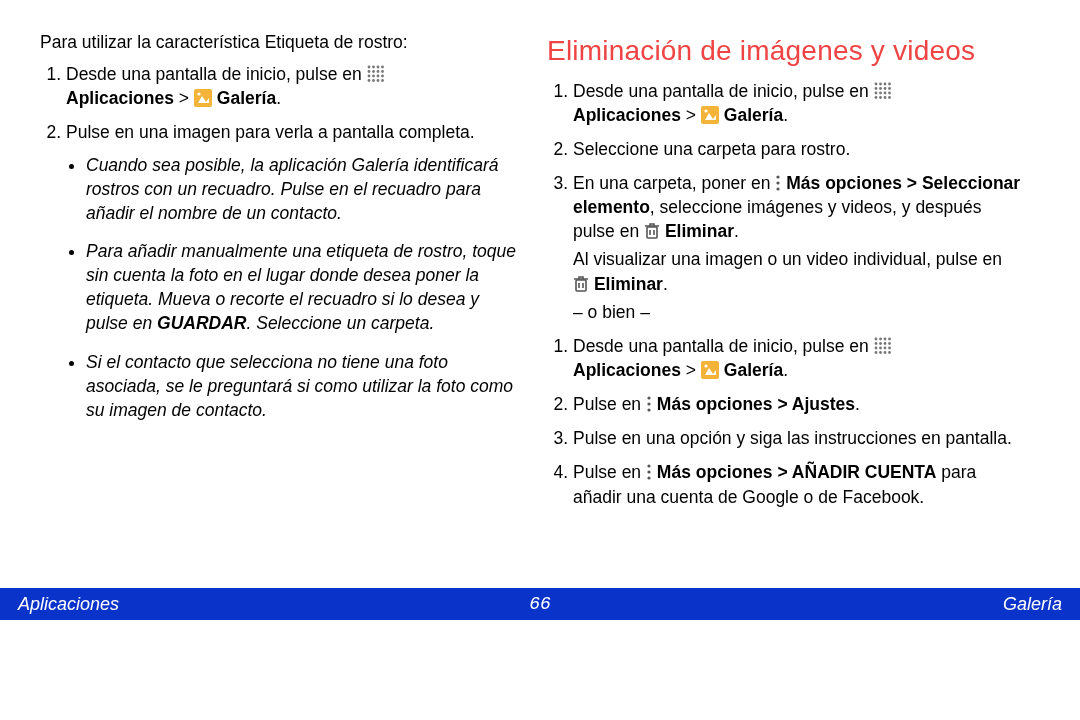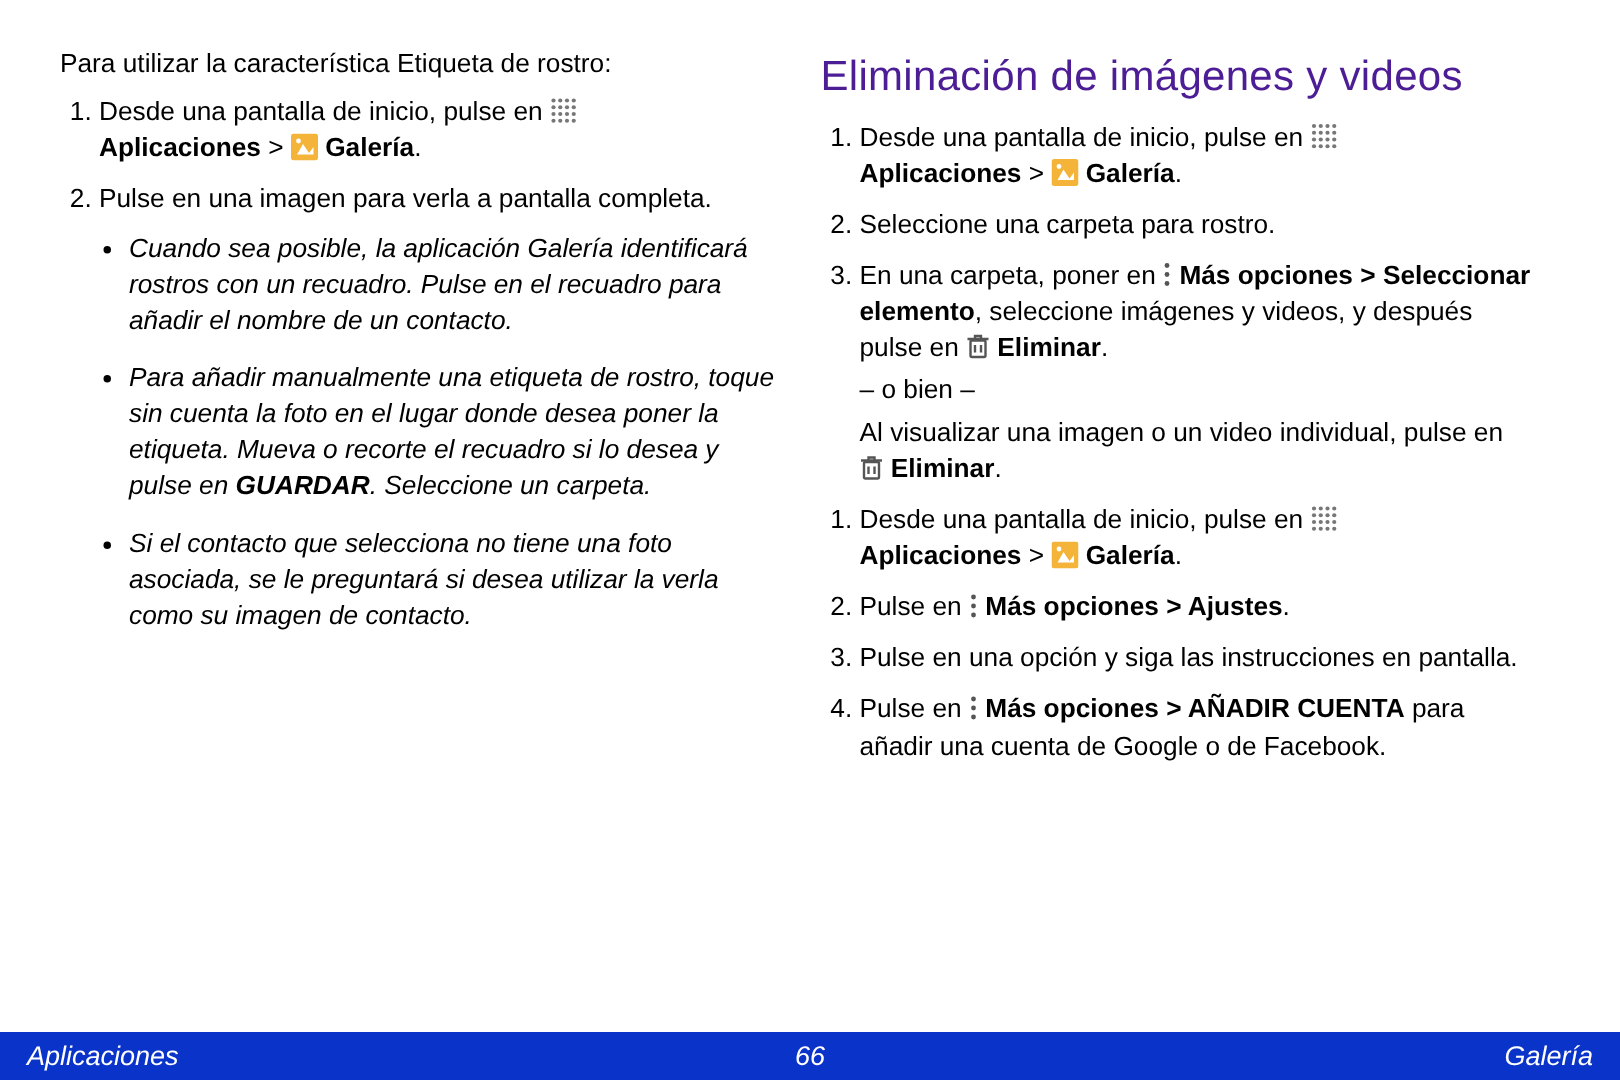--- a/index.html
+++ b/index.html
@@ -8,41 +8,41 @@
     width: 1080px;
     height: 720px;
     font-family: Arial, Helvetica, sans-serif;
     background: #fff;
     color: #000;
     overflow: hidden;
   }
   .page {
     box-sizing: border-box;
     width: 1080px;
-    height: 720px;
+    height: 620px;
     position: relative;
     padding: 30px 54px 0 40px;
   }
   .columns {
     display: flex;
     gap: 28px;
     height: 640px;
   }
   .col {
     flex: 1;
     font-size: 17.5px;
     line-height: 1.38;
   }
   .para { margin: 0 0 8px 0; }
   ol.outer { margin: 4px 0 0 0; padding-left: 26px; }
   ol.outer > li { margin-bottom: 10px; }
   ul.inner { list-style-type: disc; margin: 8px 0 0 0; padding-left: 20px; font-style: italic; }
   ul.inner > li { margin-bottom: 14px; }
   h2.blue {
-    color: #4c1d95;
+    color: #ef4444;
     font-weight: 400;
     font-size: 28px;
     margin: 2px 0 8px 0;
     letter-spacing: 0.2px;
   }
   .bold { font-weight: 700; }
   .nowrap { white-space: nowrap; }
   .icon {
     display: inline-block;
     vertical-align: -3px;
@@ -61,20 +61,21 @@
     justify-content: space-between;
     align-items: center;
     font-style: italic;
     font-size: 18px;
     padding: 0 18px;
   }
   .footer .center {
     position: absolute;
     left: 0; right: 0;
     text-align: center;
+    font-family: Liberation Mono, monospace;
   }
 </style>
 </head>
 <body>
 
 <div class="page">
   <div class="columns">
 
     <div class="col">
       <p class="para">Para utilizar la característica Etiqueta de rostro:</p>
@@ -113,21 +114,21 @@
           </span>
           <span class="bold"> Galería</span><span>.</span>
         </li>
         <li>
           <span>Pulse en una imagen para verla a pantalla completa.</span>
           <ul class="inner">
             <li>Cuando sea posible, la aplicación Galería identificará rostros con un recuadro. Pulse en el recuadro para añadir el nombre de un contacto.</li>
             <li>
               <span>Para añadir manualmente una etiqueta de rostro, toque sin cuenta la foto en el lugar donde desea poner la etiqueta. Mueva o recorte el recuadro si lo desea y pulse en </span><span class="bold">GUARDAR</span><span>. Seleccione un carpeta.</span>
             </li>
-            <li>Si el contacto que selecciona no tiene una foto asociada, se le preguntará si desea utilizar la verla como su imagen de contacto.</li>
+            <li>Si el contacto que selecciona no tiene una foto asociada, se le preguntará si como utilizar la foto como su imagen de contacto.</li>
           </ul>
         </li>
       </ol>
     </div>
 
     <div class="col">
       <h2 class="blue">Eliminación de imágenes y videos</h2>
       <ol class="outer">
         <li>
           <span>Desde una pantalla de inicio, pulse en </span>
@@ -179,34 +180,34 @@
           <span class="icon">
             <svg width="16" height="18" viewBox="0 0 16 18">
                 <g fill="none" stroke="#555" stroke-width="1.6">
                   <rect x="3" y="5" width="10" height="11" rx="1"></rect>
                   <path d="M1 4 h14 M6 4 V2 h4 v2 M6 8 v5 M10 8 v5"></path>
                 </g>
               </svg>
           </span>
           <span class="bold"> Eliminar</span><span>.</span>
           <div class="indent-block" style="margin-left:0;">
-            <p class="sep">– o bien –</p>
             <p class="sep">
               <span>Al visualizar una imagen o un video individual, pulse en </span>
               <span class="nowrap"><span>
                 <span class="icon">
                   <svg width="16" height="18" viewBox="0 0 16 18">
                         <g fill="none" stroke="#555" stroke-width="1.6">
                           <rect x="3" y="5" width="10" height="11" rx="1"></rect>
                           <path d="M1 4 h14 M6 4 V2 h4 v2 M6 8 v5 M10 8 v5"></path>
                         </g>
                       </svg>
                 </span>
               </span><span class="bold"> Eliminar</span><span>.</span></span>
             </p>
+            <p class="sep">– o bien –</p>
           </div>
         </li>
       </ol>
 
       <ol class="outer">
         <li>
           <span>Desde una pantalla de inicio, pulse en </span>
           <span class="icon">
             <svg width="18" height="18" viewBox="0 0 18 18">
                 <g fill="#777">

